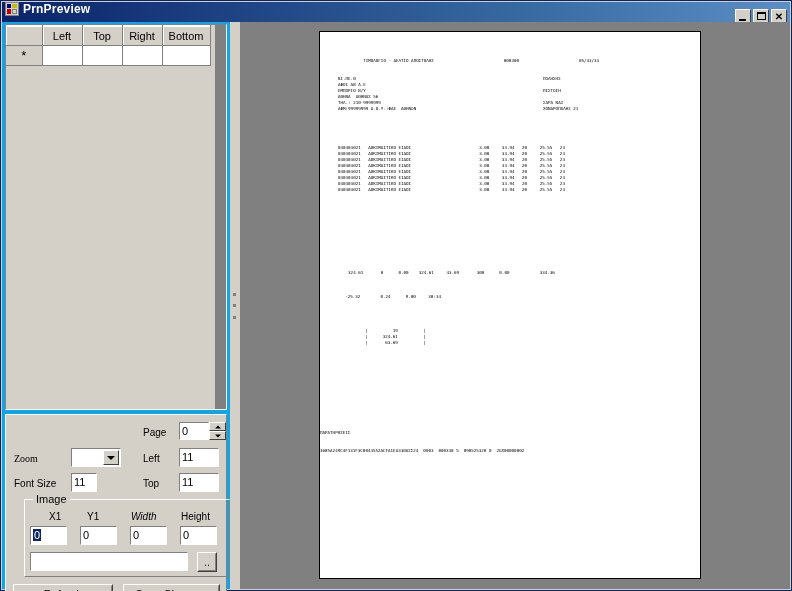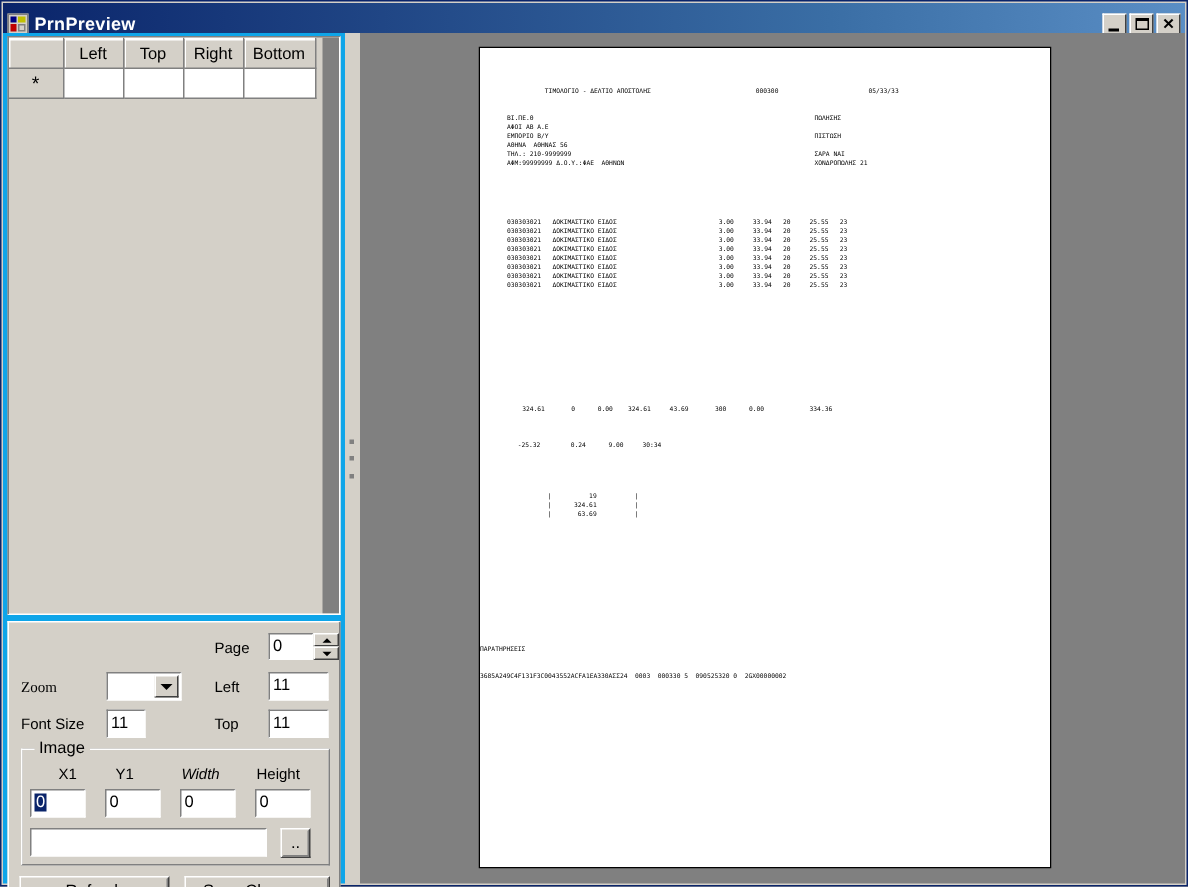--- a/index.html
+++ b/index.html
@@ -12,21 +12,21 @@
   .window{
     position:absolute;left:0;top:0;width:792px;height:591px;
     background:#d4d0c8;
     border:1px solid #0a246a;
     box-sizing:border-box;
   }
   
   .titlebar{
     position:absolute;left:1px;top:1px;width:788px;height:28px;
     background:linear-gradient(to right,#0a246a 0%,#3a6ea5 70%,#5a8ec5 100%);
-    display:flex;align-items:center;box-sizing:border-box;padding:0 2px;
+    display:flex;box-sizing:border-box;padding:0 2px;
   }
   .title-icon{
     width:14px;height:14px;margin:0 3px 0 1px;flex:none;position:relative;
     background:#d4d0c8;border:1px solid #808080;box-sizing:border-box;
   }
   .title-icon i{position:absolute;display:block;}
   .ti1{left:1px;top:1px;width:4px;height:4px;background:#000080;}
   .ti2{left:6px;top:1px;width:5px;height:4px;background:#c0c000;}
   .ti3{left:1px;top:6px;width:4px;height:5px;background:#c00000;}
   .ti4{left:6px;top:6px;width:5px;height:5px;background:#d4d0c8;border:1px solid #808080;box-sizing:border-box;}
@@ -131,21 +131,21 @@
     box-sizing:border-box;
   }
   .combo .arrow::after{
     content:"";position:absolute;left:50%;top:50%;
     transform:translate(-50%,-50%);
     border-left:4px solid transparent;border-right:4px solid transparent;
     border-top:4px solid #000;
   }
   .groupbox{
     position:absolute;box-sizing:border-box;
-    border:1px solid #fff;border-top-color:#808080;border-left-color:#808080;
+    border:1px solid #fff;border-top-color:#808080;border-left-color:#808080;margin-left:10px;
   }
   .groupbox > .gb-inner{
     position:absolute;left:-1px;top:-1px;right:-1px;bottom:-1px;
     border:1px solid #808080;border-top-color:#fff;border-left-color:#fff;
     pointer-events:none;
   }
   .gb-title{
     position:absolute;left:8px;top:-7px;background:#d4d0c8;
     padding:0 3px;font-size:11px;z-index:2;
   }

